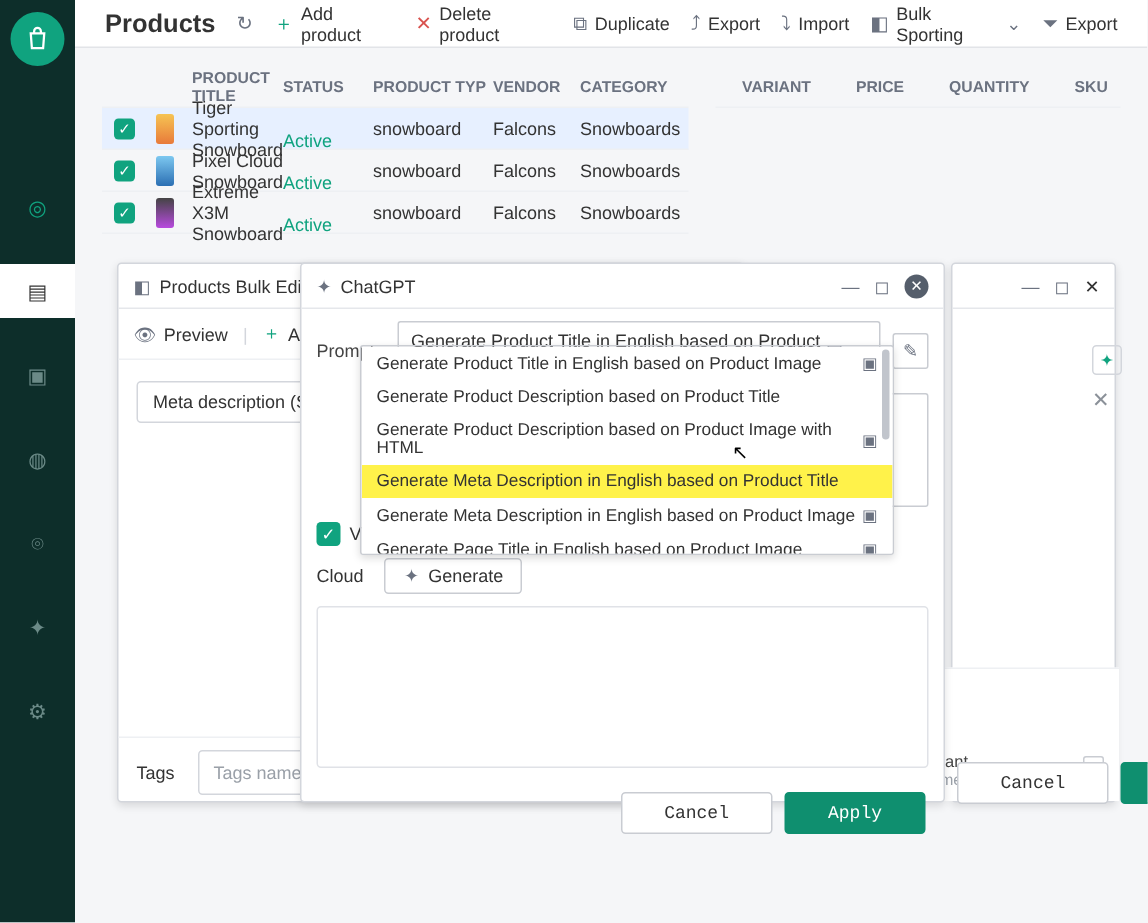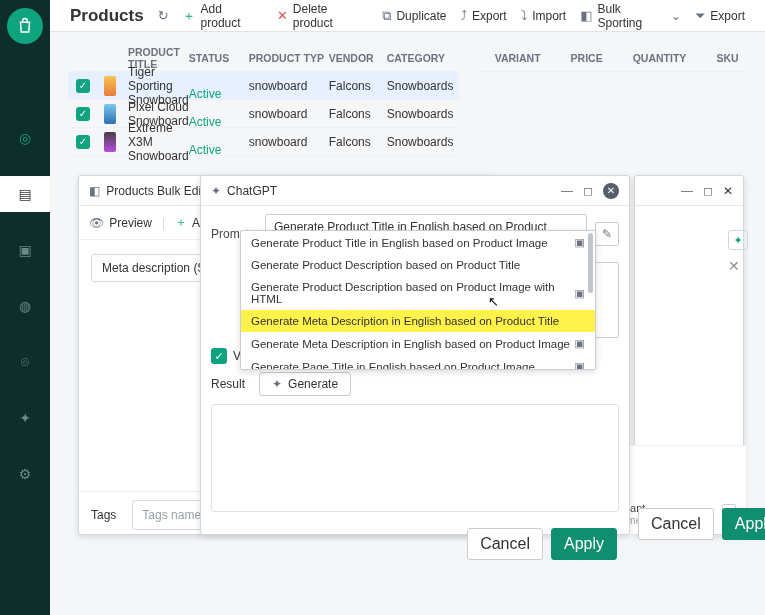--- a/index.html
+++ b/index.html
@@ -58,21 +58,21 @@
   .pencil { width: 24px; height: 24px; border: 1px solid #c9ccd2; border-radius: 2px; display: flex; align-items: center; justify-content: center; color: #6b7280; }
   .body-row { display: flex; gap: 8px; padding: 0 10px 8px; }
   .notes { width: 46px; }
   .notes-box { flex: 1; border: 1px solid #c9ccd2; border-radius: 2px; padding: 6px 8px; font-size: 11px; color: #444; line-height: 1.5; height: 76px; overflow: hidden; }
   .vision-row { display: flex; align-items: center; gap: 6px; padding: 2px 10px 8px; }
   .gchk { width: 16px; height: 16px; border-radius: 3px; background: #10a37f; color: #fff; display: inline-flex; align-items: center; justify-content: center; font-size: 11px; }
   .result-row { display: flex; align-items: center; gap: 14px; padding: 0 10px; }
   .gen-btn { border: 1px solid #c9ccd2; border-radius: 3px; padding: 4px 12px; display: inline-flex; gap: 6px; align-items: center; cursor: pointer; }
   .result-box { margin: 8px 10px; border: 1px solid #e0e2e7; border-radius: 3px; height: 108px; background: #fff; }
   .gpt-footer { display: flex; justify-content: flex-end; gap: 8px; padding: 8px 12px; }
-  .btn { padding: 6px 12px; border-radius: 3px; font-size: 16px; cursor: pointer; border: 1px solid #c9ccd2; background: #fff; }
+  .btn { padding: 6px 28px; border-radius: 3px; font-size: 12px; cursor: pointer; border: 1px solid #c9ccd2; background: #fff; font-family: Liberation Mono, monospace; }
   .btn.primary { background: #0f8f6f; color: #fff; border-color: #0f8f6f; }
   
   .dropdown { position: absolute; left: 240px; top: 230px; width: 356px; background: #fff; border: 1px solid #c9ccd2; border-radius: 2px; z-index: 6; box-shadow: 0 2px 6px rgba(0,0,0,.15); max-height: 140px; overflow: auto; }
   .dd-item { display: flex; align-items: center; justify-content: space-between; padding: 5px 10px; font-size: 11.5px; cursor: pointer; }
   .dd-item.hl { background: #fff24a; }
   .dd-item .pic { color: #6b7280; font-size: 11px; }
   .scrollb { position: absolute; right: 2px; top: 2px; width: 5px; height: 60px; background: #c1c5cc; border-radius: 3px; }
   .cursor { position: absolute; left: 488px; top: 294px; font-size: 13px; z-index: 10; color: #000; pointer-events: none; }
   
   #varPanel { left: 634px; top: 175px; width: 110px; height: 360px; z-index: 1; }
@@ -267,21 +267,21 @@
 and car
 In your
 and un
 Do not</div>
   </div>
   <div class="vision-row">
     <span class="gchk">✓</span>
     <span>Visio</span>
   </div>
   <div class="result-row">
-    <span>Result</span>
+    <span>Cloud</span>
     <span class="gen-btn">
         <span class="gray">✦</span>
         <span>Generate</span>
       </span>
   </div>
   <div class="result-box"></div>
   <div class="gpt-footer">
     <div class="btn">Cancel</div>
     <div class="btn primary">Apply</div>
   </div>

